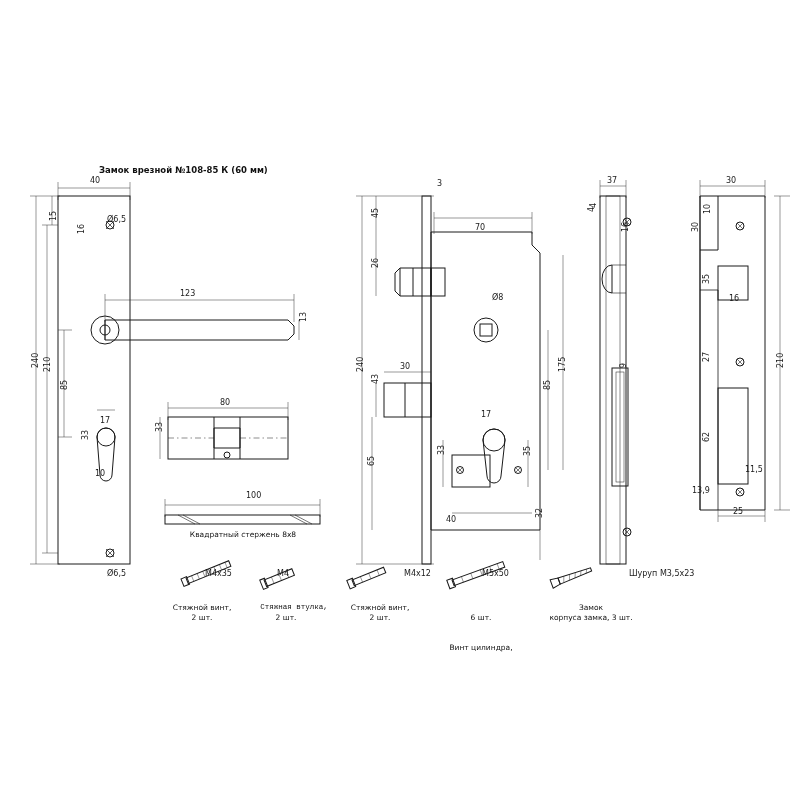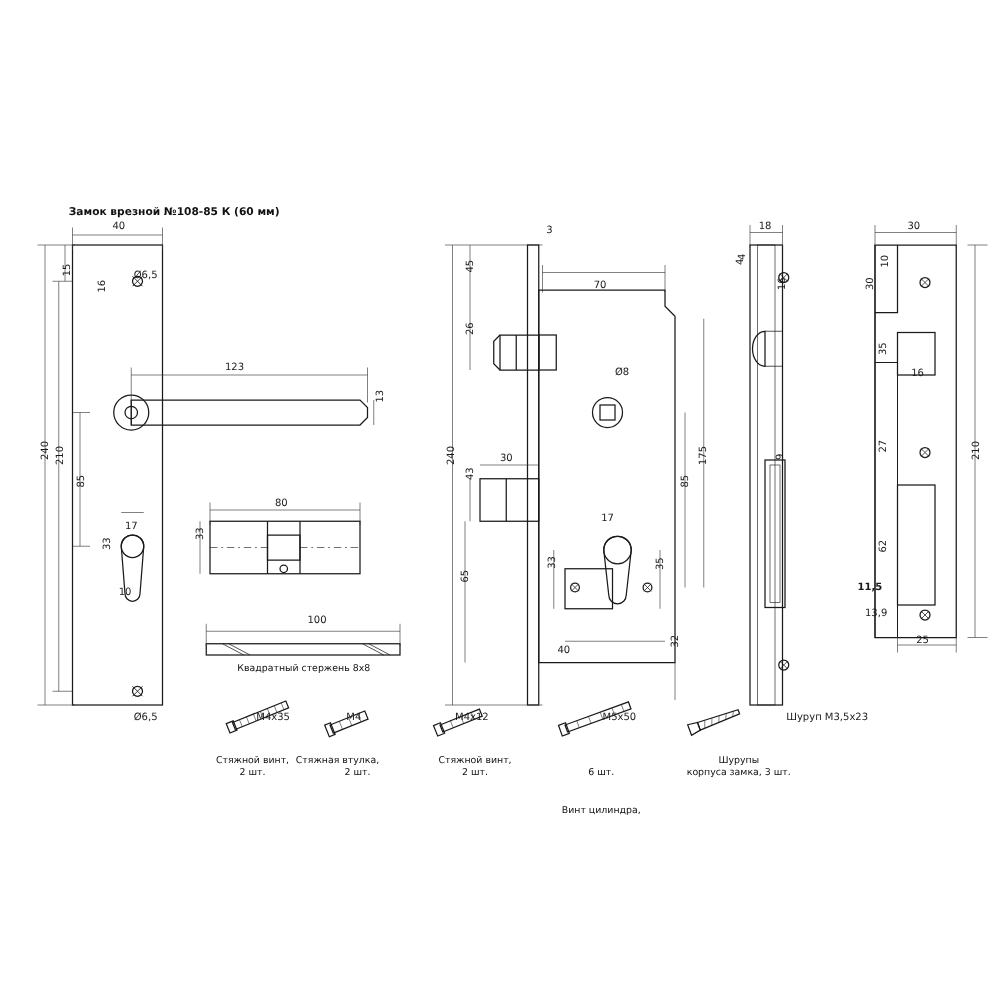--- a/index.html
+++ b/index.html
@@ -1,20 +1,20 @@
 <!DOCTYPE html>
 <html><head>
 <meta charset="utf-8">
 <style>
   html,body{margin:0;padding:0;background:#ffffff;}
   body{width:800px;height:800px;font-family:"DejaVu Sans",sans-serif;color:#1a1a1a;}
   #sheet{position:relative;width:800px;height:800px;overflow:hidden;}
   .lbl{position:absolute;font-size:8px;color:#1a1a1a;white-space:nowrap;line-height:1;}
   .lbl.v{transform-origin:left top;transform:rotate(-90deg);}
-  .title{position:absolute;font-size:8.5px;font-weight:bold;color:#111;white-space:nowrap;}
+  .title{position:absolute;font-size:8.5px;font-weight:bold;color:#111;white-space:nowrap;margin-left:44px;}
   .cap{position:absolute;font-size:7.5px;color:#111;text-align:center;line-height:1.25;white-space:nowrap;}
   svg{position:absolute;left:0;top:0;}
 </style>
 </head>
 <body>
 
 <div id="sheet">
 
   <div class="title" style="left:55px;top:165px;">Замок врезной №108-85 К (60 мм)</div>
 
@@ -267,51 +267,51 @@
   <div class="lbl v" style="left:368px;top:466px;">65</div>
   <div class="lbl" style="left:446px;top:516px;">40</div>
   <div class="lbl v" style="left:438px;top:455px;">33</div>
   <div class="lbl" style="left:481px;top:411px;">17</div>
   <div class="lbl v" style="left:524px;top:456px;">35</div>
   <div class="lbl v" style="left:544px;top:390px;">85</div>
   <div class="lbl v" style="left:559px;top:372px;">175</div>
   <div class="lbl v" style="left:536px;top:518px;">32</div>
   <div class="lbl" style="left:492px;top:294px;">Ø8</div>
 
-  <div class="lbl" style="left:607px;top:177px;">18</div>
+  <div class="lbl" style="left:607px;top:177px;">37</div>
   <div class="lbl v" style="left:590px;top:208px;">4</div>
   <div class="lbl v" style="left:622px;top:232px;">16</div>
   <div class="lbl v" style="left:620px;top:368px;">9</div>
 
   <div class="lbl" style="left:726px;top:177px;">30</div>
   <div class="lbl v" style="left:588px;top:212px;">4</div>
   <div class="lbl v" style="left:704px;top:214px;">10</div>
   <div class="lbl v" style="left:692px;top:232px;">30</div>
   <div class="lbl v" style="left:703px;top:284px;">35</div>
   <div class="lbl" style="left:729px;top:295px;">16</div>
   <div class="lbl v" style="left:703px;top:362px;">27</div>
   <div class="lbl v" style="left:703px;top:442px;">62</div>
   <div class="lbl" style="left:692px;top:487px;">13,9</div>
   <div class="lbl" style="left:733px;top:508px;">25</div>
   <div class="lbl v" style="left:777px;top:368px;">210</div>
-  <div class="lbl" style="left:686px;top:466px;font-weight:bold;">11,5</div>
+  <div class="lbl" style="left:745px;top:466px;">11,5</div>
 
   <div class="lbl" style="left:205px;top:570px;">M4x35</div>
   <div class="cap" style="left:160px;top:603px;width:84px;">Стяжной винт,</div>
   <div class="cap" style="left:160px;top:613px;width:84px;">2 шт.</div>
 
   <div class="lbl" style="left:277px;top:570px;">M4</div>
-  <div class="cap" style="left:222px;top:603px;width:96px;">Стяжная втулка,</div>
+  <div class="cap" style="left:246px;top:603px;width:96px;font-family:Liberation Mono, monospace;">Стяжная втулка,</div>
   <div class="cap" style="left:238px;top:613px;width:96px;">2 шт.</div>
 
-  <div class="lbl" style="left:364px;top:570px;">M4x12</div>
+  <div class="lbl" style="left:404px;top:570px;">M4x12</div>
   <div class="cap" style="left:337px;top:603px;width:86px;">Стяжной винт,</div>
   <div class="cap" style="left:337px;top:613px;width:86px;">2 шт.</div>
 
   <div class="lbl" style="left:482px;top:570px;">M5x50</div>
   <div class="cap" style="left:437px;top:603px;width:88px;margin-top:40px;">Винт цилиндра,</div>
   <div class="cap" style="left:437px;top:613px;width:88px;">6 шт.</div>
 
   <div class="lbl" style="left:583px;top:570px;padding-left:46px;">Шуруп М3,5х23</div>
-  <div class="cap" style="left:524px;top:603px;width:134px;">Шурупы</div>
+  <div class="cap" style="left:524px;top:603px;width:134px;">Замок</div>
   <div class="cap" style="left:524px;top:613px;width:134px;">корпуса замка, 3 шт.</div>
 
 </div>
 
 </body></html>

